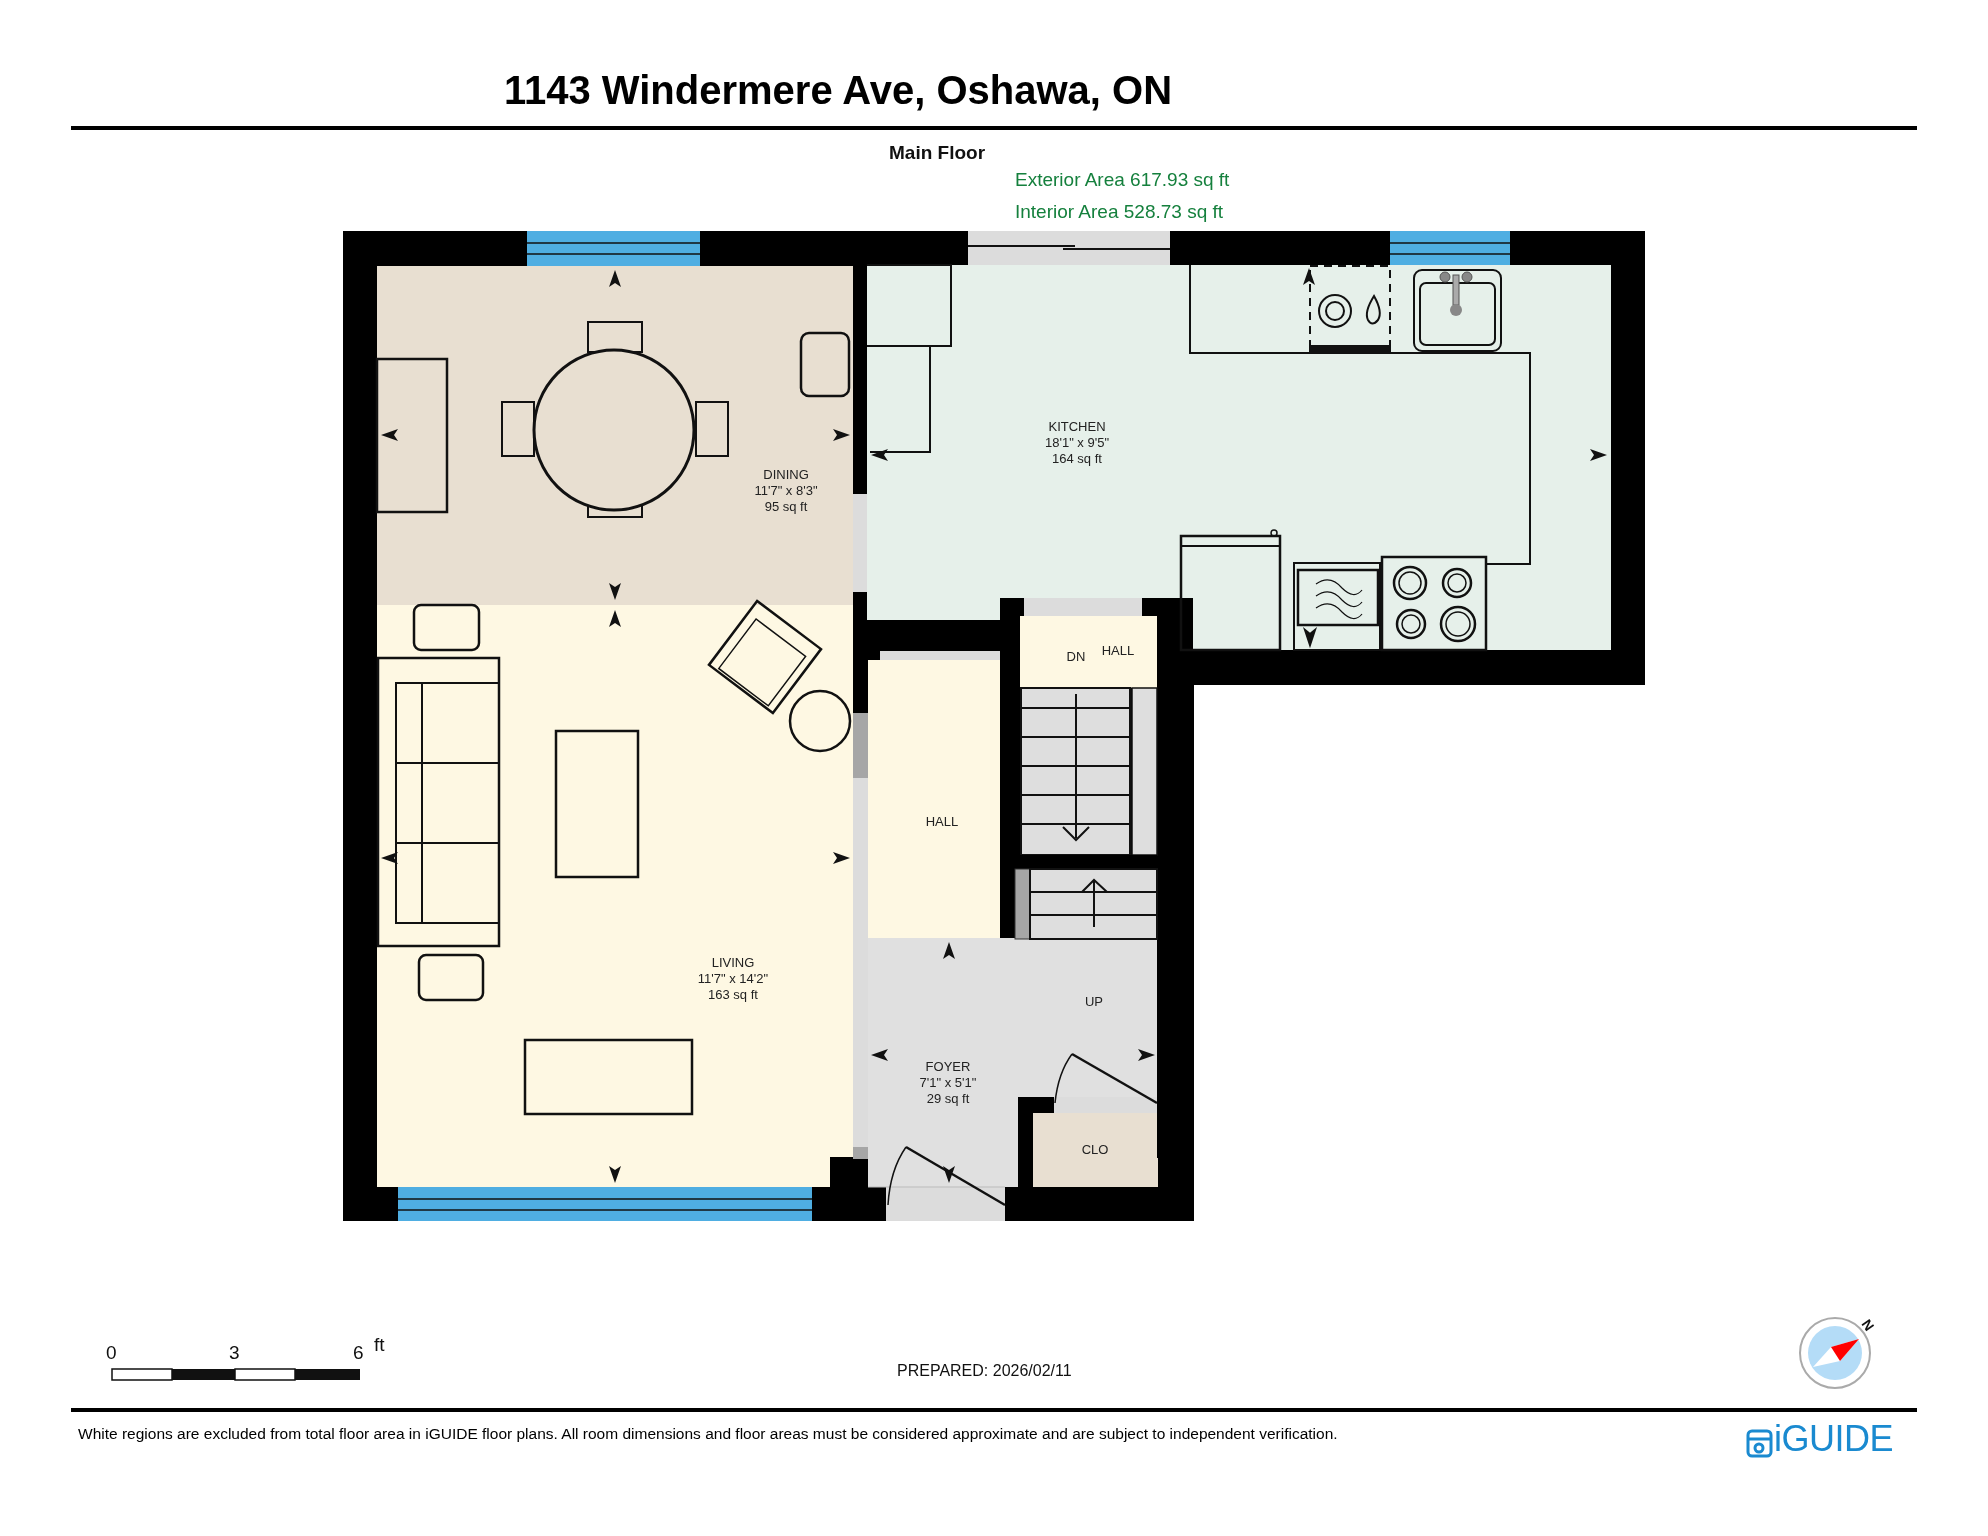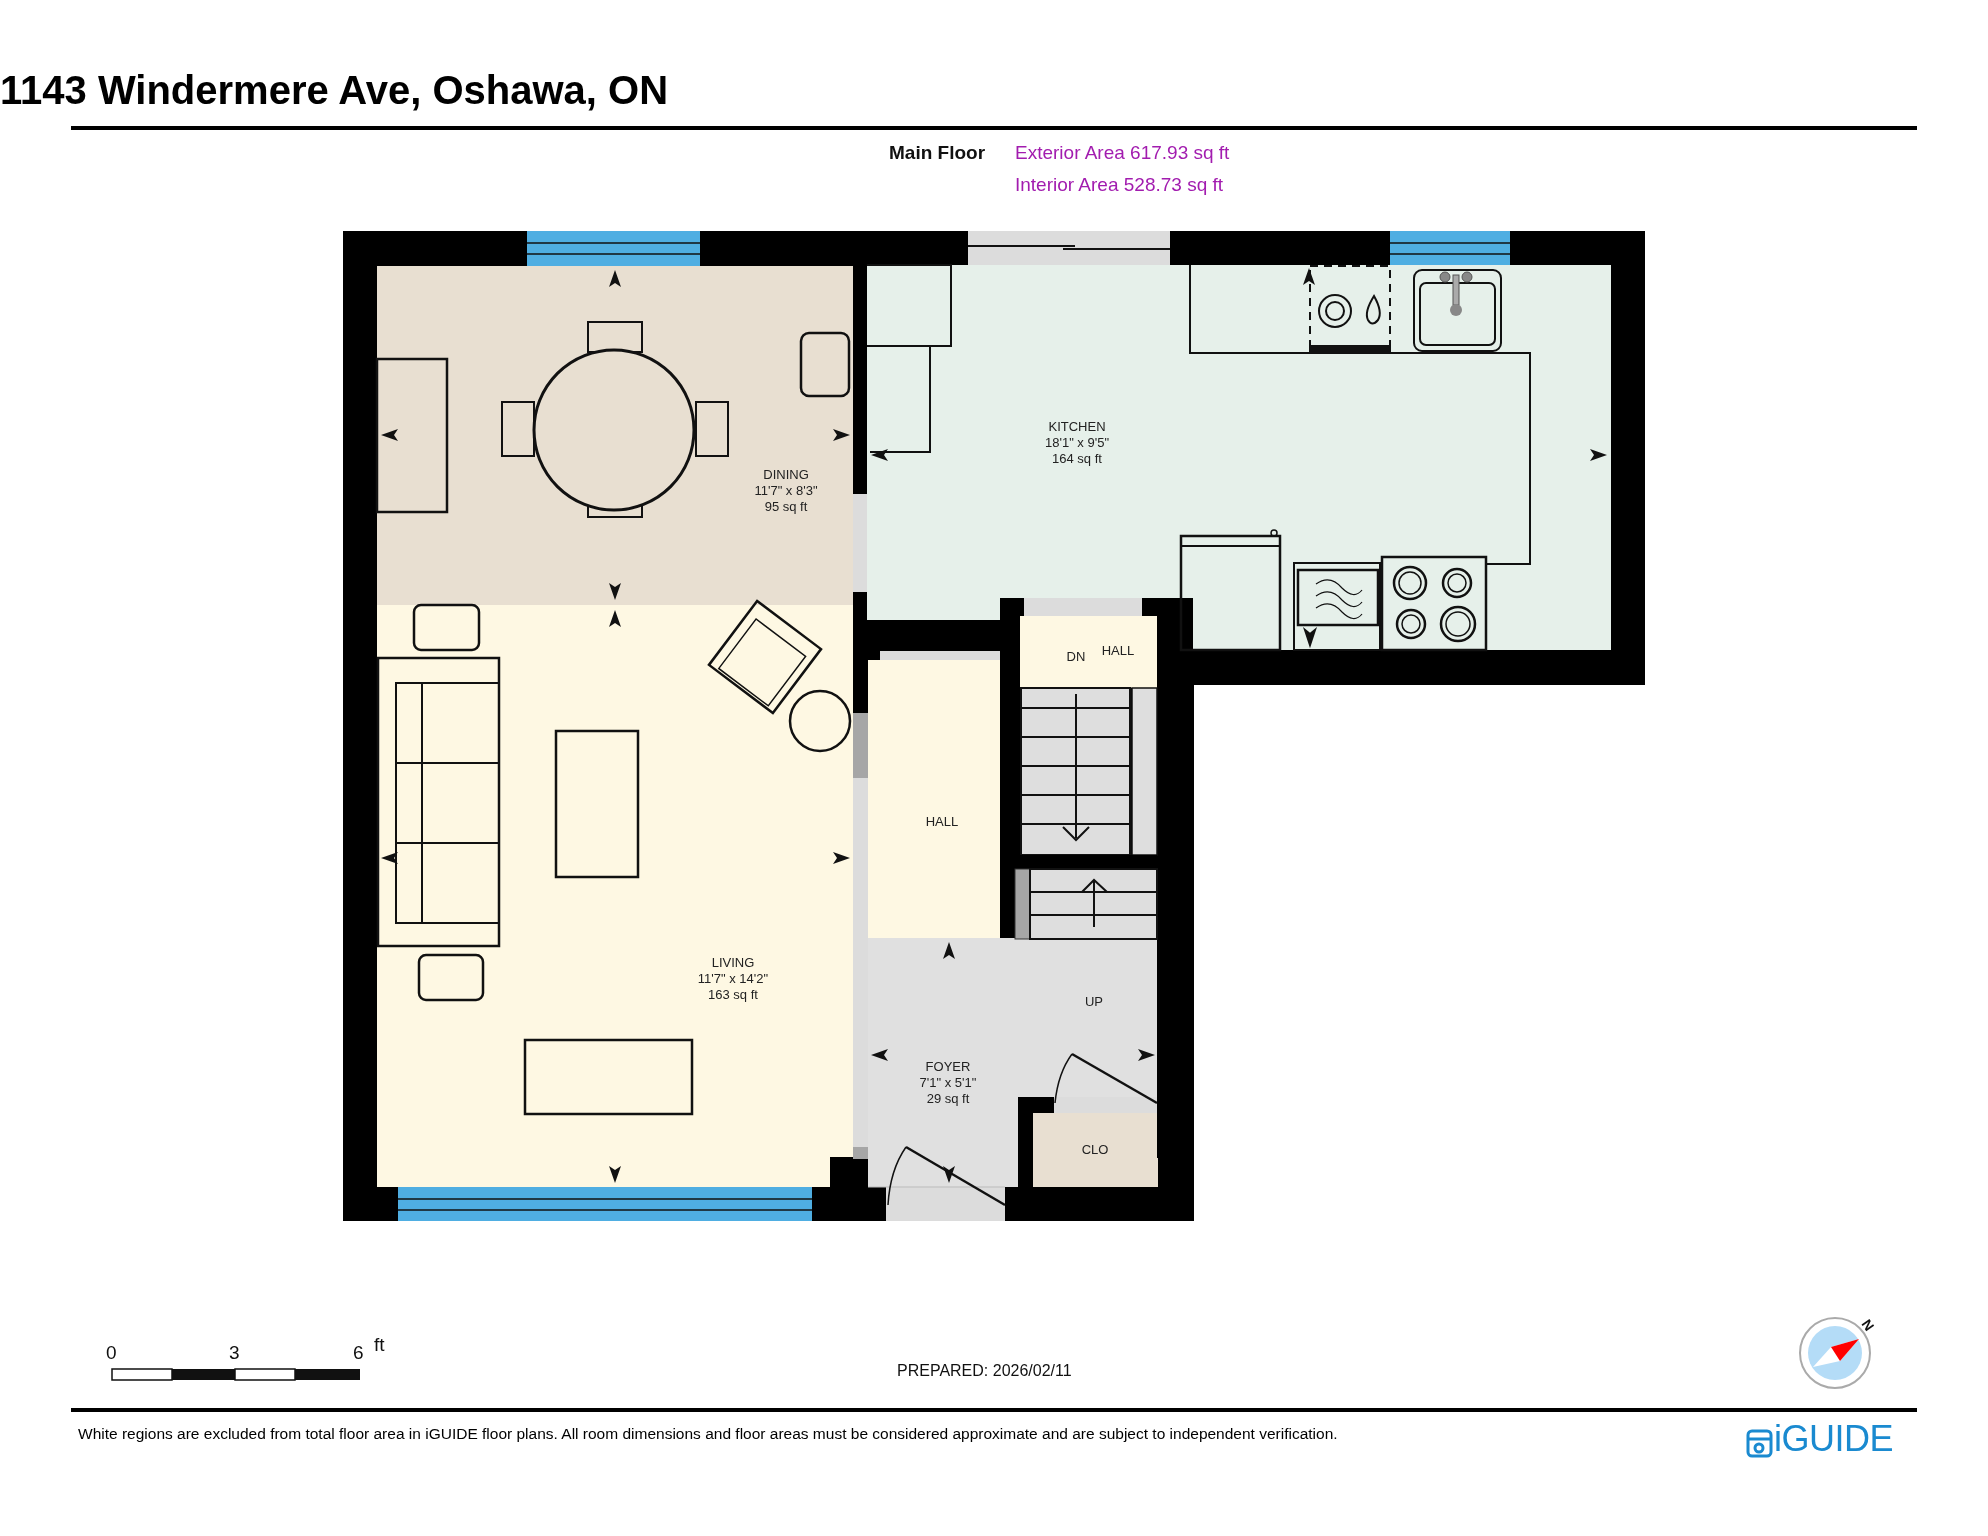--- a/index.html
+++ b/index.html
@@ -1,21 +1,21 @@
 <!DOCTYPE html>
 <html><head>
 <meta charset="utf-8">
 <style>
   html, body { margin: 0; padding: 0; background: #ffffff; }
   body { width: 1988px; height: 1536px; position: relative; overflow: hidden; font-family: "Liberation Sans", sans-serif; color: #111; }
   .abs { position: absolute; }
-  .title { left: 0; width: 1676px; top: 68px; font-weight: bold; font-size: 40px; letter-spacing: 0px; color: #000; }
+  .title { left: 0; width: 1676px; top: 68px; text-align: center; font-weight: bold; font-size: 40px; letter-spacing: 0px; color: #000; }
   .rule { left: 71px; width: 1846px; height: 4px; background: #000; }
   .floor-label { font-size: 19px; font-weight: bold; color: #111; }
-  .area-line { font-size: 19px; color: #a21caf; }
+  .area-line { font-size: 19px; color: #15803d; margin-top: 27px; }
   svg.plan { position: absolute; left: 0; top: 0; }
   .room-label { font-size: 13px; fill: #222; text-anchor: middle; font-family: "Liberation Sans", sans-serif; }
   .scale-num { font-size: 19px; color: #111; }
   .prepared { font-size: 16px; color: #111; }
   .disclaimer { font-size: 15.5px; color: #000000; }
   .logo { font-size: 36px; color: #1a8ad0; letter-spacing: -0.5px; }
 </style>
 </head>
 <body>
 

